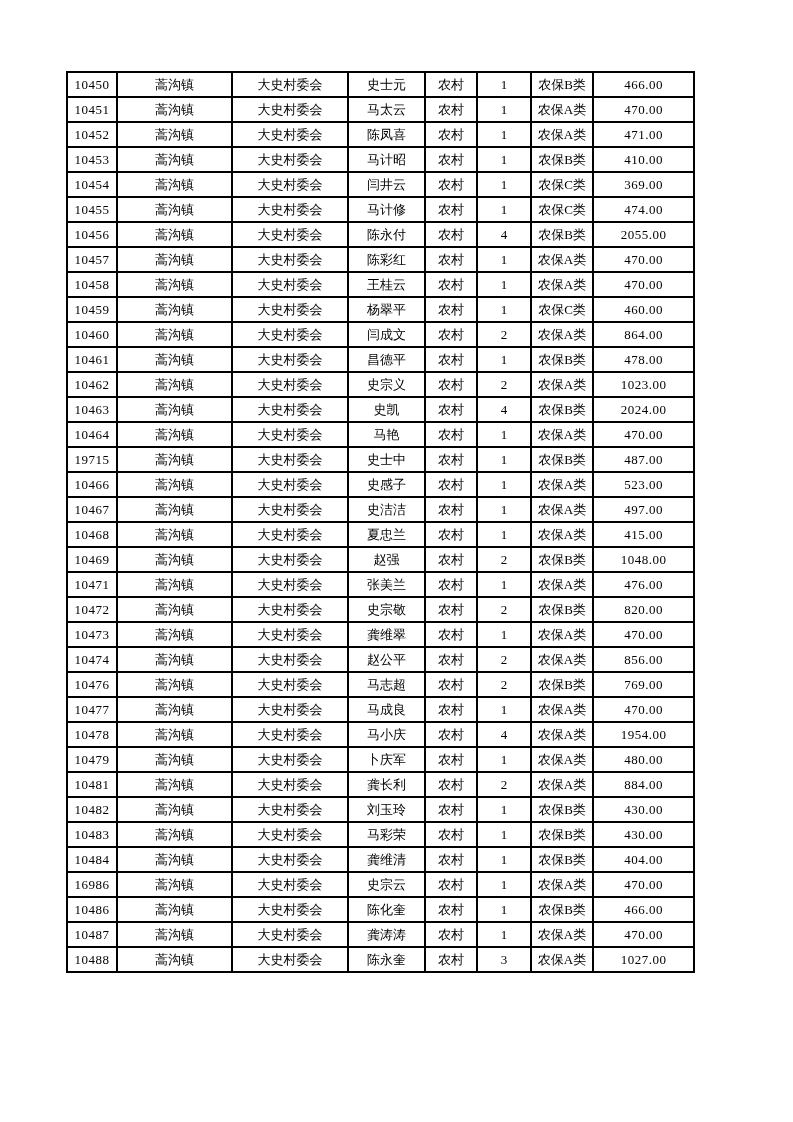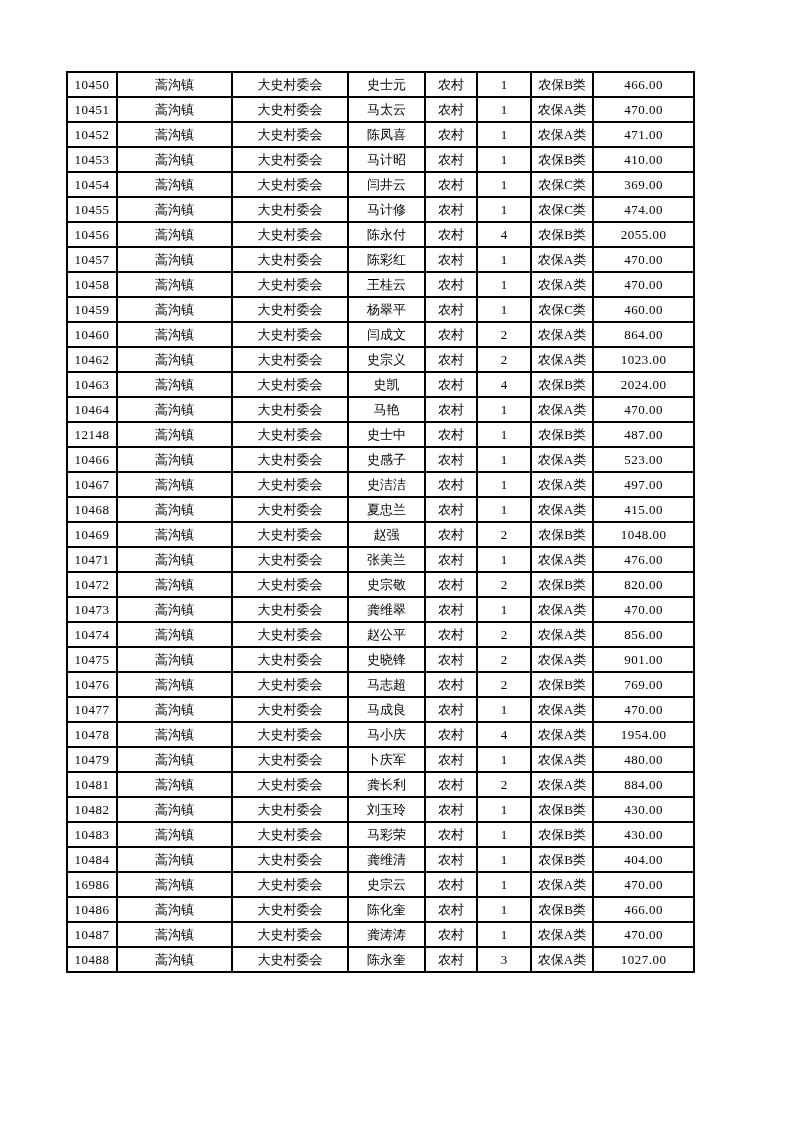--- a/index.html
+++ b/index.html
@@ -158,20 +158,30 @@
     <td class="c-id">10460</td>
     <td class="c-town">蒿沟镇</td>
     <td class="c-village">大史村委会</td>
     <td class="c-name">闫成文</td>
     <td class="c-residence">农村</td>
     <td class="c-count">2</td>
     <td class="c-insurance-type">农保A类</td>
     <td class="c-amount">864.00</td>
   </tr>
         <tr>
+    <td class="c-id">10461</td>
+    <td class="c-town">蒿沟镇</td>
+    <td class="c-village">大史村委会</td>
+    <td class="c-name">昌德平</td>
+    <td class="c-residence">农村</td>
+    <td class="c-count">1</td>
+    <td class="c-insurance-type">农保B类</td>
+    <td class="c-amount">478.00</td>
+  </tr>
+        <tr>
     <td class="c-id">10462</td>
     <td class="c-town">蒿沟镇</td>
     <td class="c-village">大史村委会</td>
     <td class="c-name">史宗义</td>
     <td class="c-residence">农村</td>
     <td class="c-count">2</td>
     <td class="c-insurance-type">农保A类</td>
     <td class="c-amount">1023.00</td>
   </tr>
         <tr>
@@ -188,21 +198,21 @@
     <td class="c-id">10464</td>
     <td class="c-town">蒿沟镇</td>
     <td class="c-village">大史村委会</td>
     <td class="c-name">马艳</td>
     <td class="c-residence">农村</td>
     <td class="c-count">1</td>
     <td class="c-insurance-type">农保A类</td>
     <td class="c-amount">470.00</td>
   </tr>
         <tr>
-    <td class="c-id">12148</td>
+    <td class="c-id">19715</td>
     <td class="c-town">蒿沟镇</td>
     <td class="c-village">大史村委会</td>
     <td class="c-name">史士中</td>
     <td class="c-residence">农村</td>
     <td class="c-count">1</td>
     <td class="c-insurance-type">农保B类</td>
     <td class="c-amount">487.00</td>
   </tr>
         <tr>
     <td class="c-id">10466</td>
@@ -276,30 +286,20 @@
   </tr>
         <tr>
     <td class="c-id">10474</td>
     <td class="c-town">蒿沟镇</td>
     <td class="c-village">大史村委会</td>
     <td class="c-name">赵公平</td>
     <td class="c-residence">农村</td>
     <td class="c-count">2</td>
     <td class="c-insurance-type">农保A类</td>
     <td class="c-amount">856.00</td>
-  </tr>
-        <tr>
-    <td class="c-id">10475</td>
-    <td class="c-town">蒿沟镇</td>
-    <td class="c-village">大史村委会</td>
-    <td class="c-name">史晓锋</td>
-    <td class="c-residence">农村</td>
-    <td class="c-count">2</td>
-    <td class="c-insurance-type">农保A类</td>
-    <td class="c-amount">901.00</td>
   </tr>
         <tr>
     <td class="c-id">10476</td>
     <td class="c-town">蒿沟镇</td>
     <td class="c-village">大史村委会</td>
     <td class="c-name">马志超</td>
     <td class="c-residence">农村</td>
     <td class="c-count">2</td>
     <td class="c-insurance-type">农保B类</td>
     <td class="c-amount">769.00</td>

